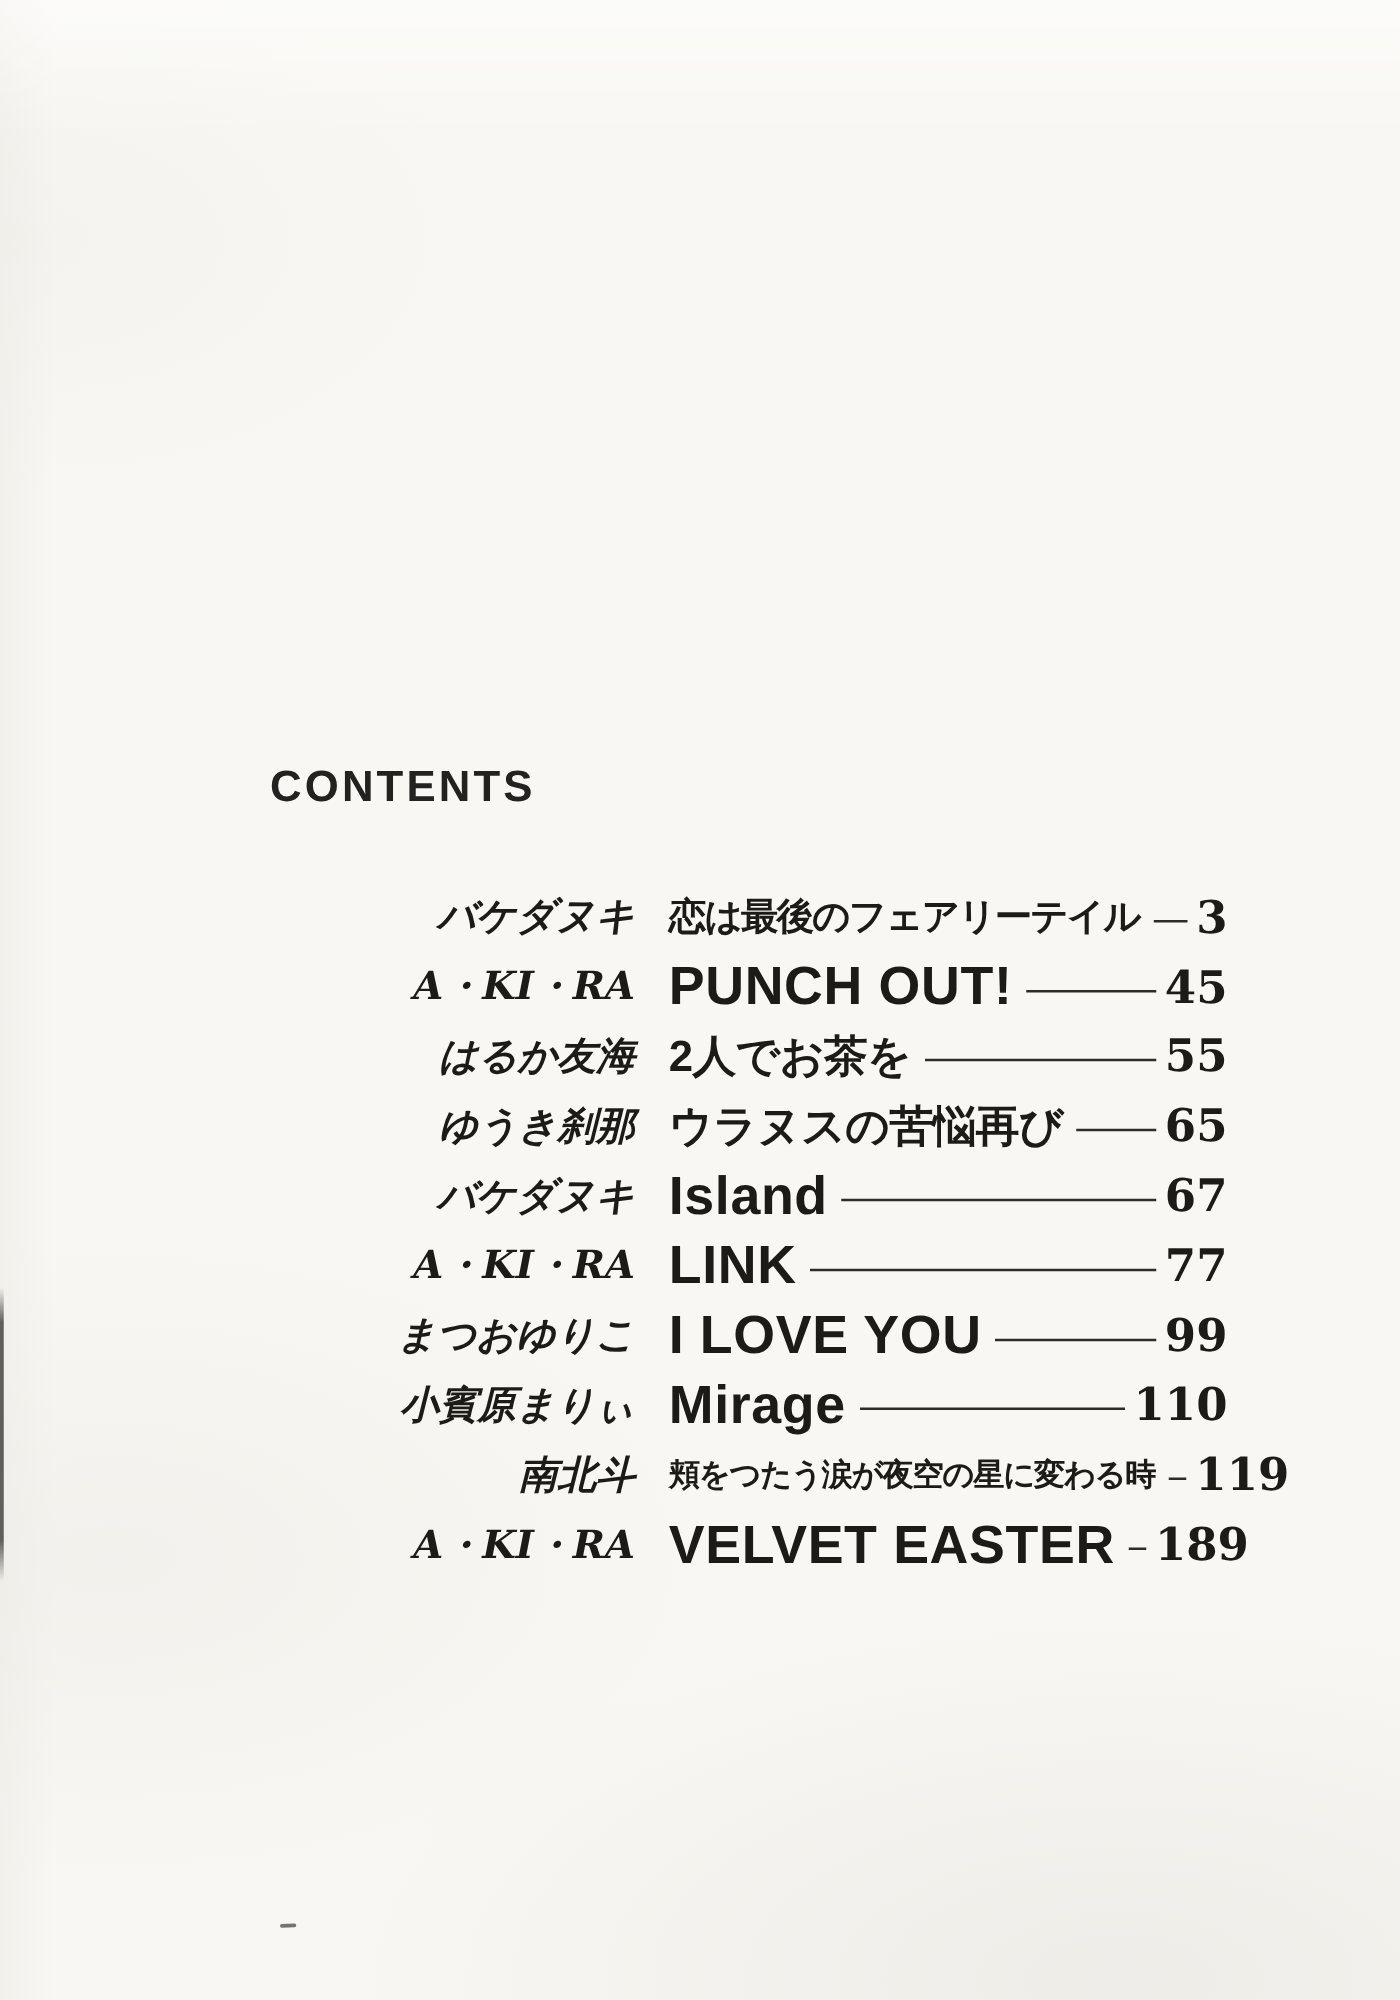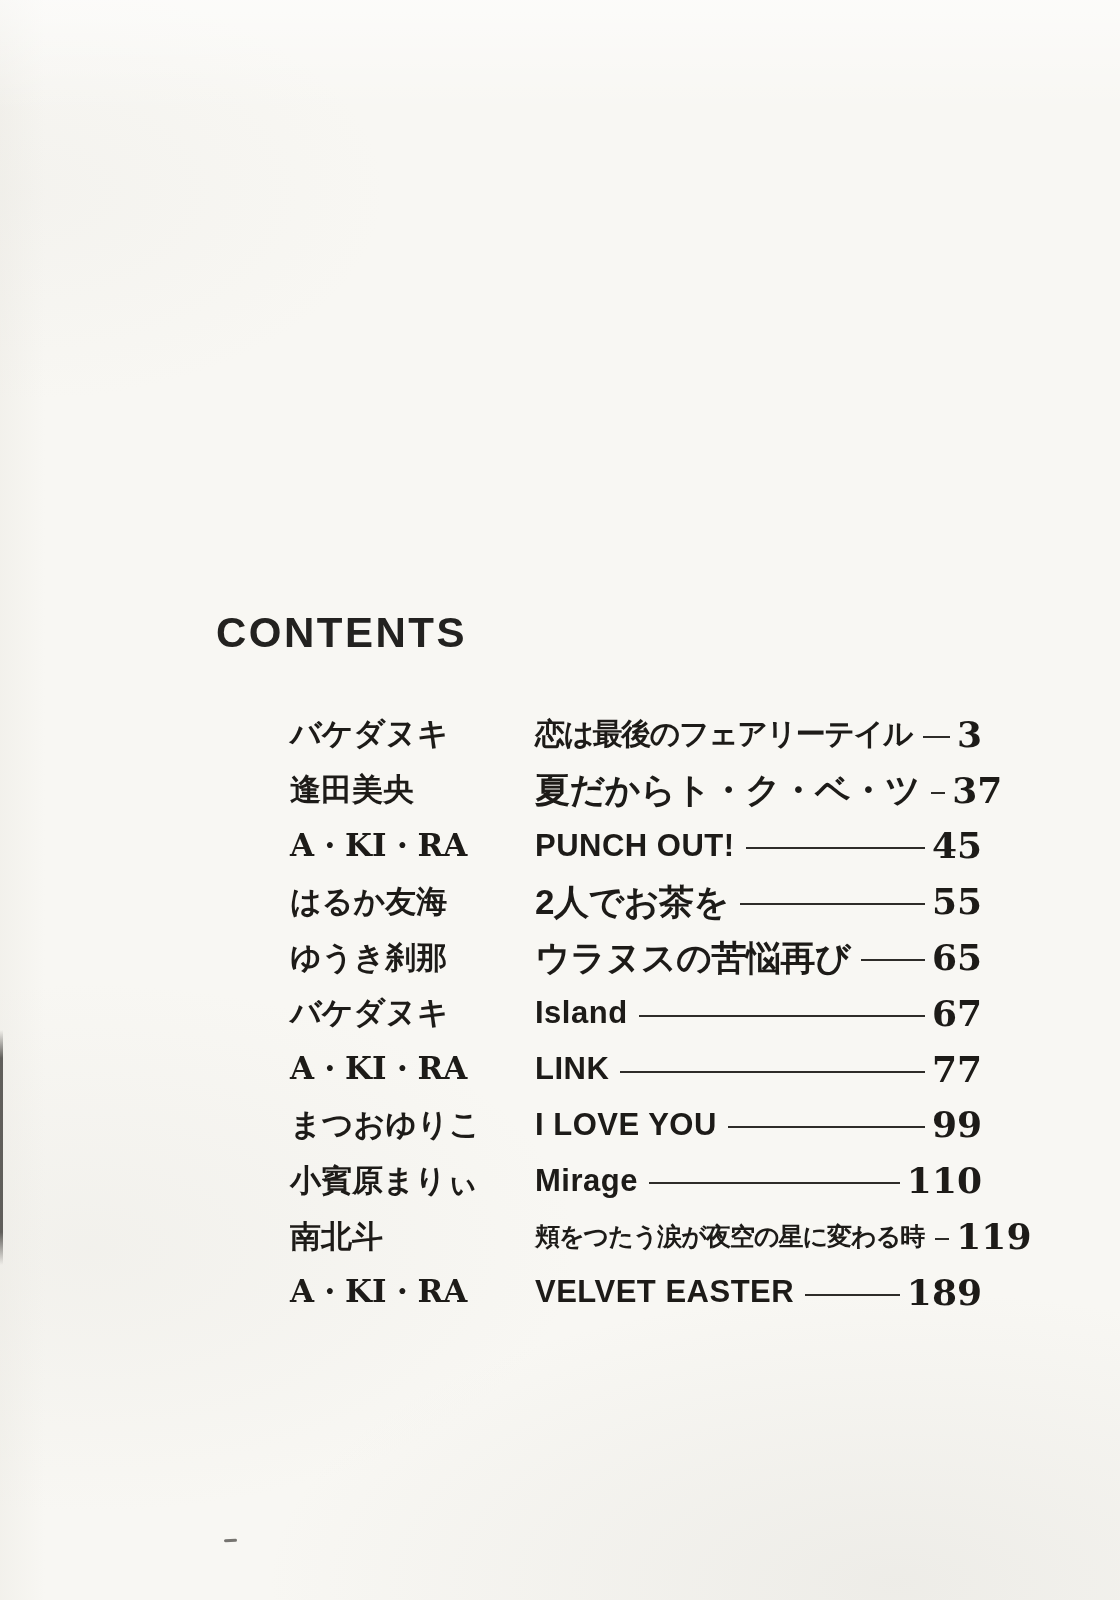--- a/index.html
+++ b/index.html
@@ -26,56 +26,58 @@
       radial-gradient(ellipse 700px 380px at 8% 78%, rgba(205,203,195,.14), rgba(205,203,195,0) 70%),
       radial-gradient(ellipse 520px 300px at 2% 12%, rgba(214,212,206,.12), rgba(214,212,206,0) 70%);
     pointer-events:none;
   }
   .page-title{
     position:absolute;
     left:216px;top:612px;
     margin:0;
     font-family:"Liberation Sans","DejaVu Sans",sans-serif;
     font-weight:700;
-    font-size:42px;
+    font-size:35px;
     line-height:1;
     letter-spacing:2.5px;
     color:#232220;
   }
   .toc{
     position:absolute;
     left:290px;top:706px;
     width:692px;
   }
   .row{
     display:flex;
     align-items:center;
     height:55.8px;
     white-space:nowrap;
   }
   .author{
     flex:0 0 218px;
     width:218px;
+    text-align:right;
     font-family:"DejaVu Serif","Liberation Serif",serif;
     font-weight:700;
     font-size:31px;
     line-height:1;
     color:var(--ink);
+    font-style:italic;
   }
   .title{
     margin-left:27px;
     font-family:"Liberation Sans","DejaVu Sans",sans-serif;
     font-weight:700;
     font-size:35px;
     line-height:1;
     color:var(--ink);
     letter-spacing:-0.5px;
   }
   .title.latin{
-    font-size:31px;
+    font-size:43px;
     letter-spacing:0.5px;
     text-align:right;
   }
   .title.compact{
     font-size:30px;
     letter-spacing:-1.5px;
   }
   .title.xcompact{
     font-size:25px;
     letter-spacing:-1px;
@@ -125,26 +127,20 @@
 
   <div class="toc">
     <div class="row">
       <span class="author">バケダヌキ</span>
       <span class="title compact">恋は最後のフェアリーテイル</span>
       <span class="leader"></span>
       <span class="pagenum">3</span>
     </div>
 
 
-    <div class="row">
-      <span class="author">逢田美央</span>
-      <span class="title">夏だからト・ク・ベ・ツ</span>
-      <span class="leader"></span>
-      <span class="pagenum">37</span>
-    </div>
 
     <div class="row">
       <span class="author">A・KI・RA</span>
       <span class="title latin">PUNCH OUT!</span>
       <span class="leader"></span>
       <span class="pagenum">45</span>
     </div>
 
     <div class="row">
       <span class="author">はるか友海</span>

